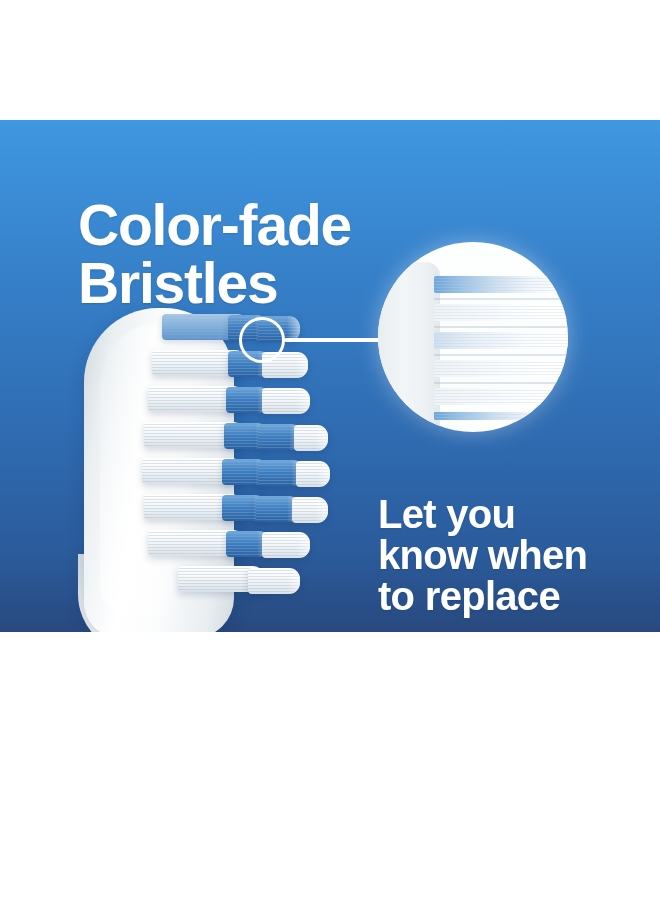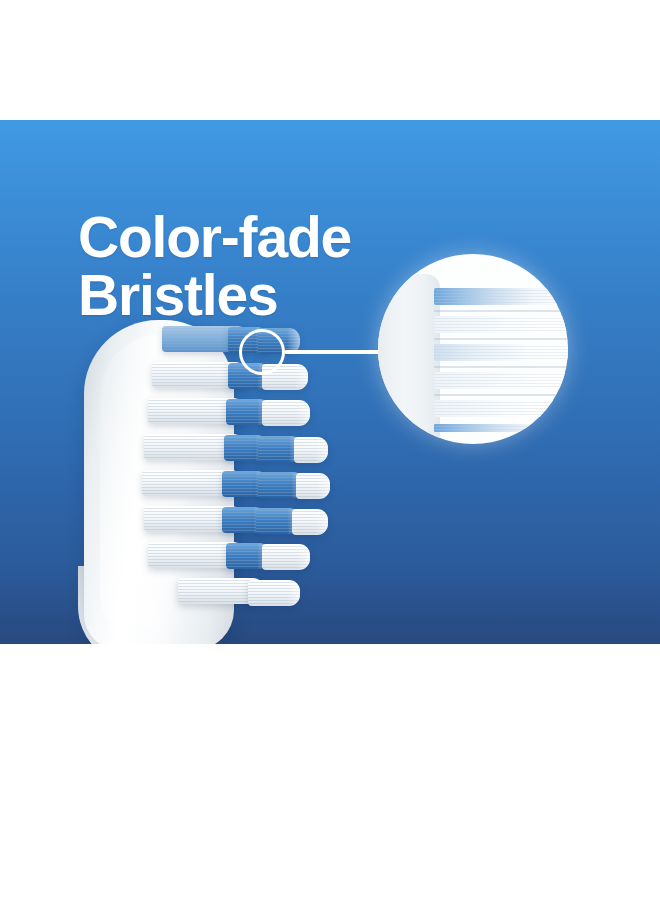--- a/index.html
+++ b/index.html
@@ -12,21 +12,21 @@
   }
   #stage{position:relative;width:660px;height:900px;overflow:hidden;background:#fff;}
 
   
   .bar{position:absolute;left:0;width:660px;background:#ffffff;z-index:40;}
   .bar.top{top:0;height:120px;}
   .bar.bottom{top:780px;height:120px;}
 
   
   #panel{
-    position:absolute;left:0;top:120px;width:660px;height:524px;
+    position:absolute;left:0;top:108px;width:660px;height:524px;
     background:linear-gradient(180deg,#409ae3 0%,#3c8ed8 14%,#3680c9 32%,#3274bb 50%,#2e67ac 68%,#2b5b9b 85%,#28497f 100%);
     overflow:hidden;
   }
 
   
   #headline{
     position:absolute;left:78px;top:50px;
     color:#ffffff;
     font-size:57px;line-height:58px;
     font-weight:bold;letter-spacing:-1.2px;
@@ -288,17 +288,20 @@
           <i class="streak"></i>
         </div>
       <div class="mrow fade-blue" style="top:170px;height:8px;">
           <i class="streak"></i>
         </div>
     </div>
 
     <h1 id="headline">Color-fade
 Bristles</h1>
 
+    <h2 id="subhead">Let you
+know when
+to replace</h2>
   </div>
 
   <div class="bar top"></div>
   <div class="bar bottom"></div>
 </div>
 
 </body></html>

